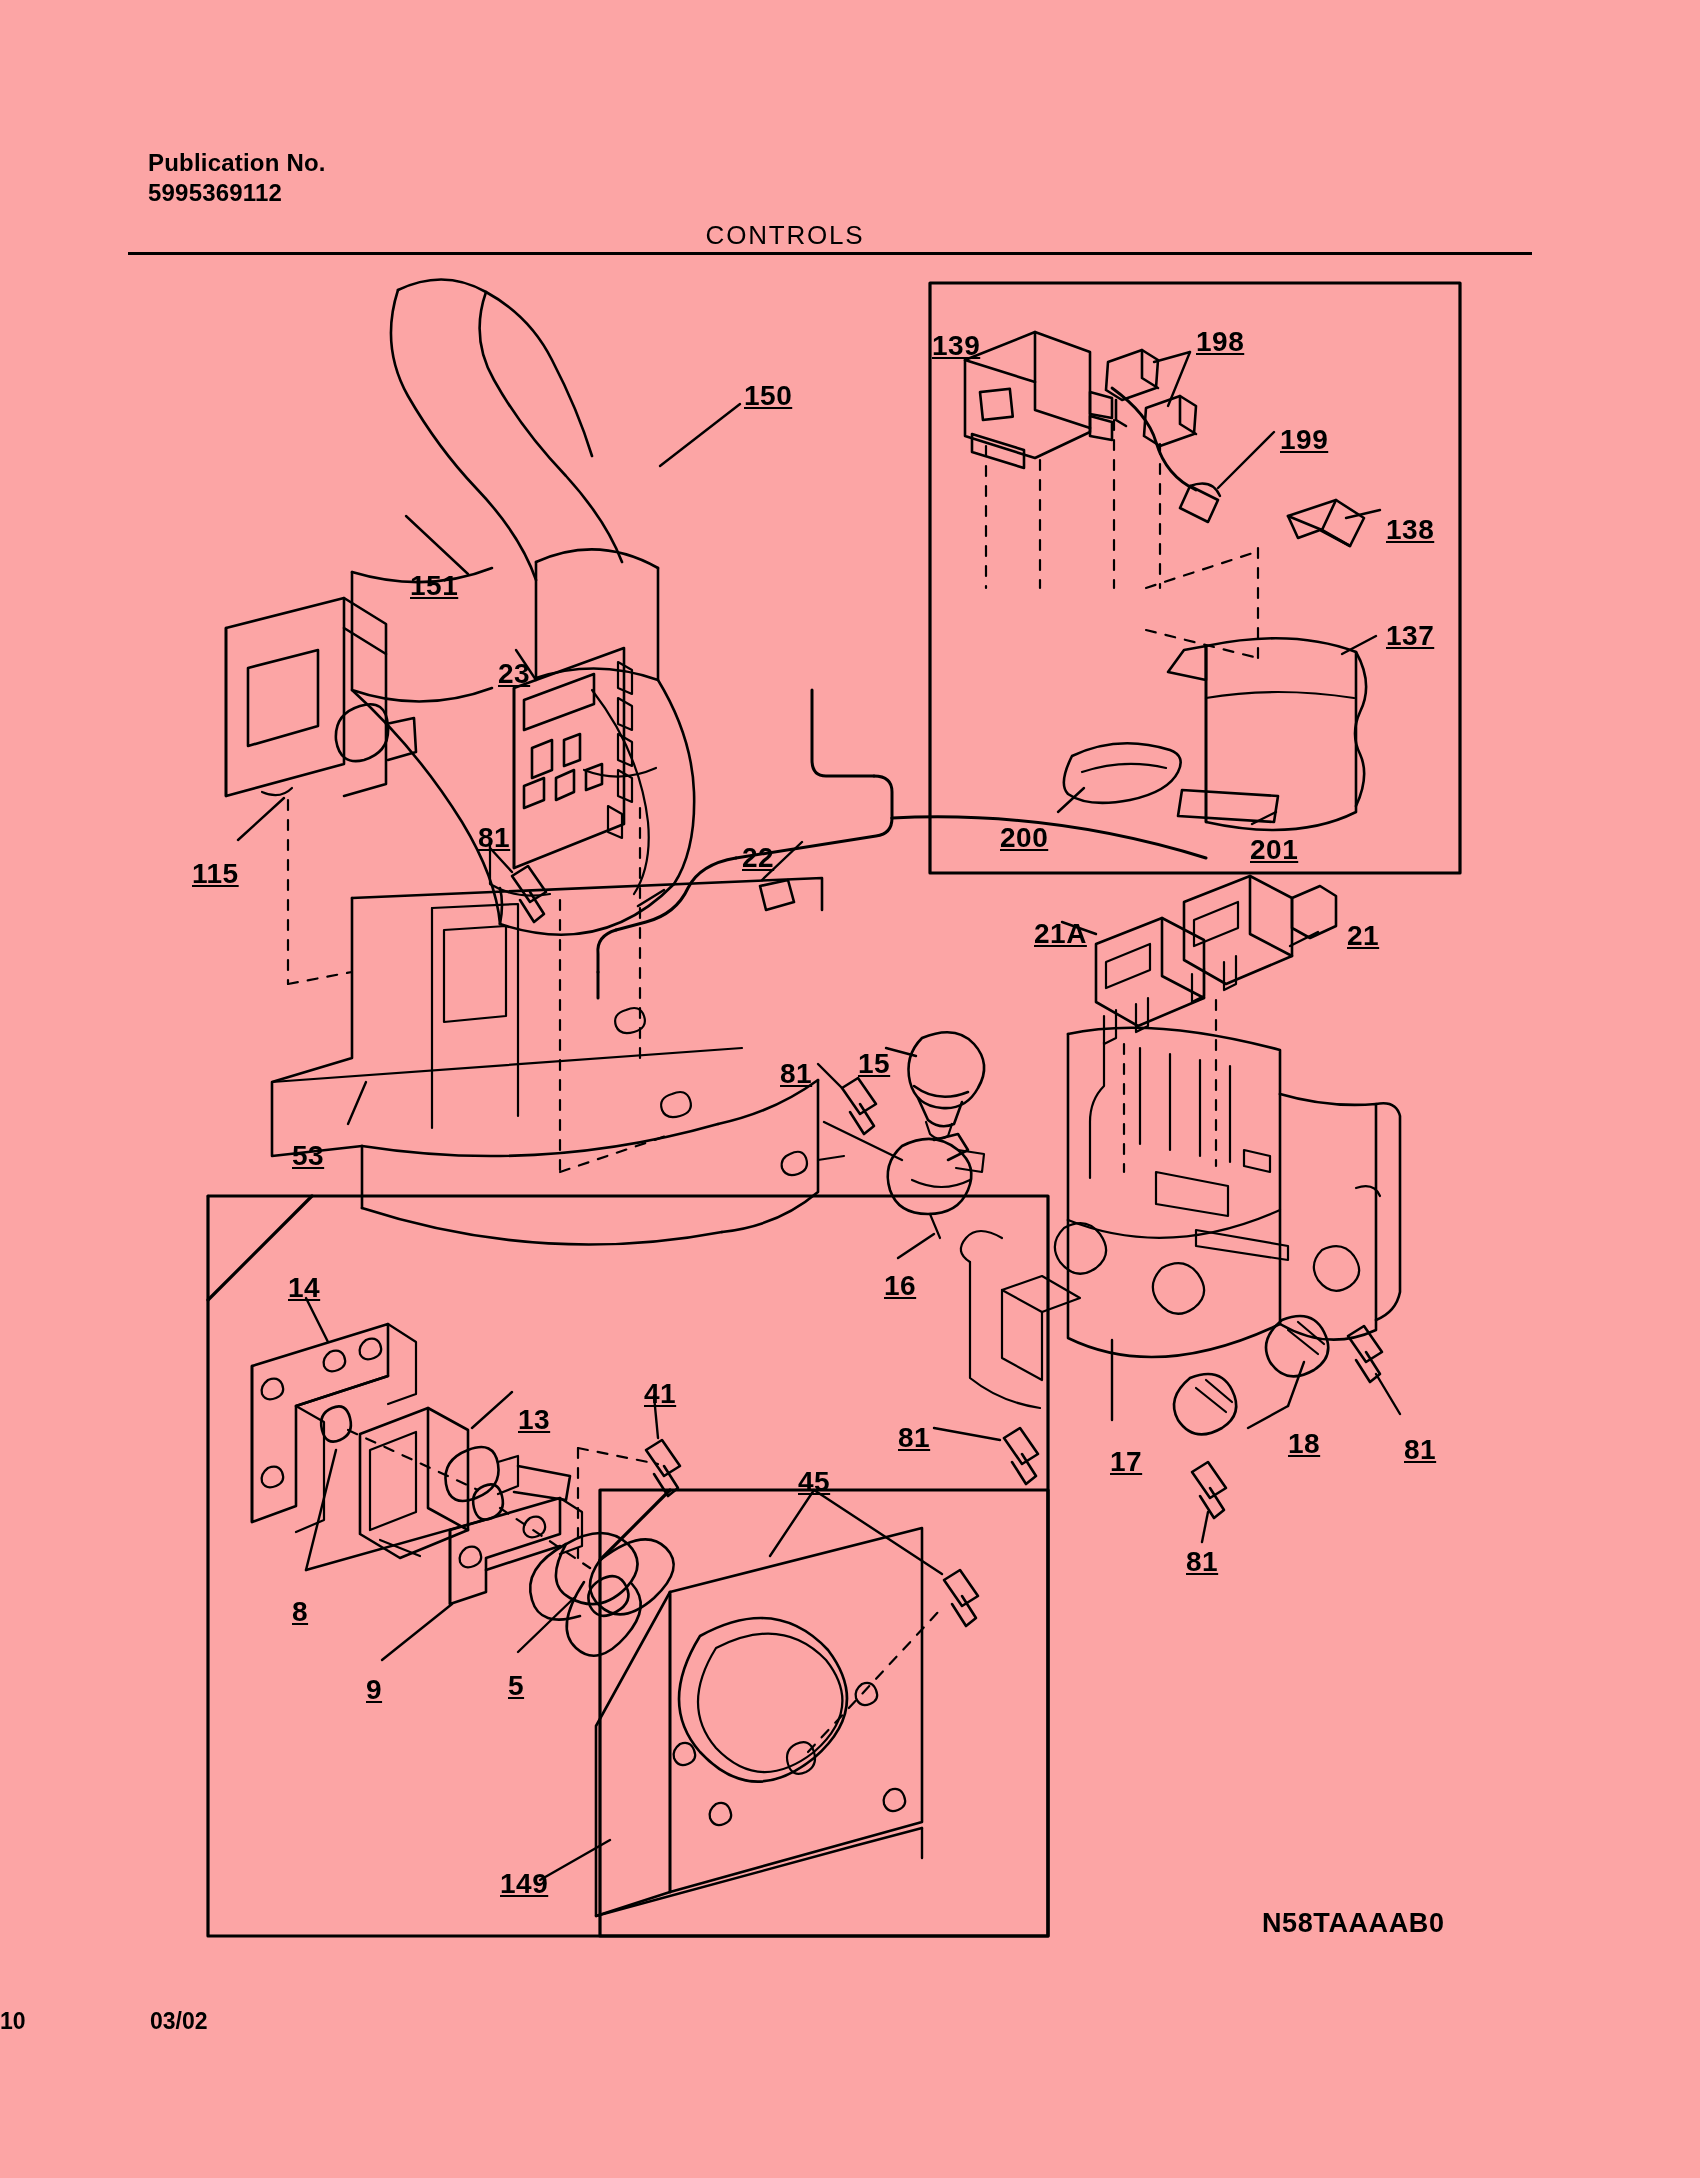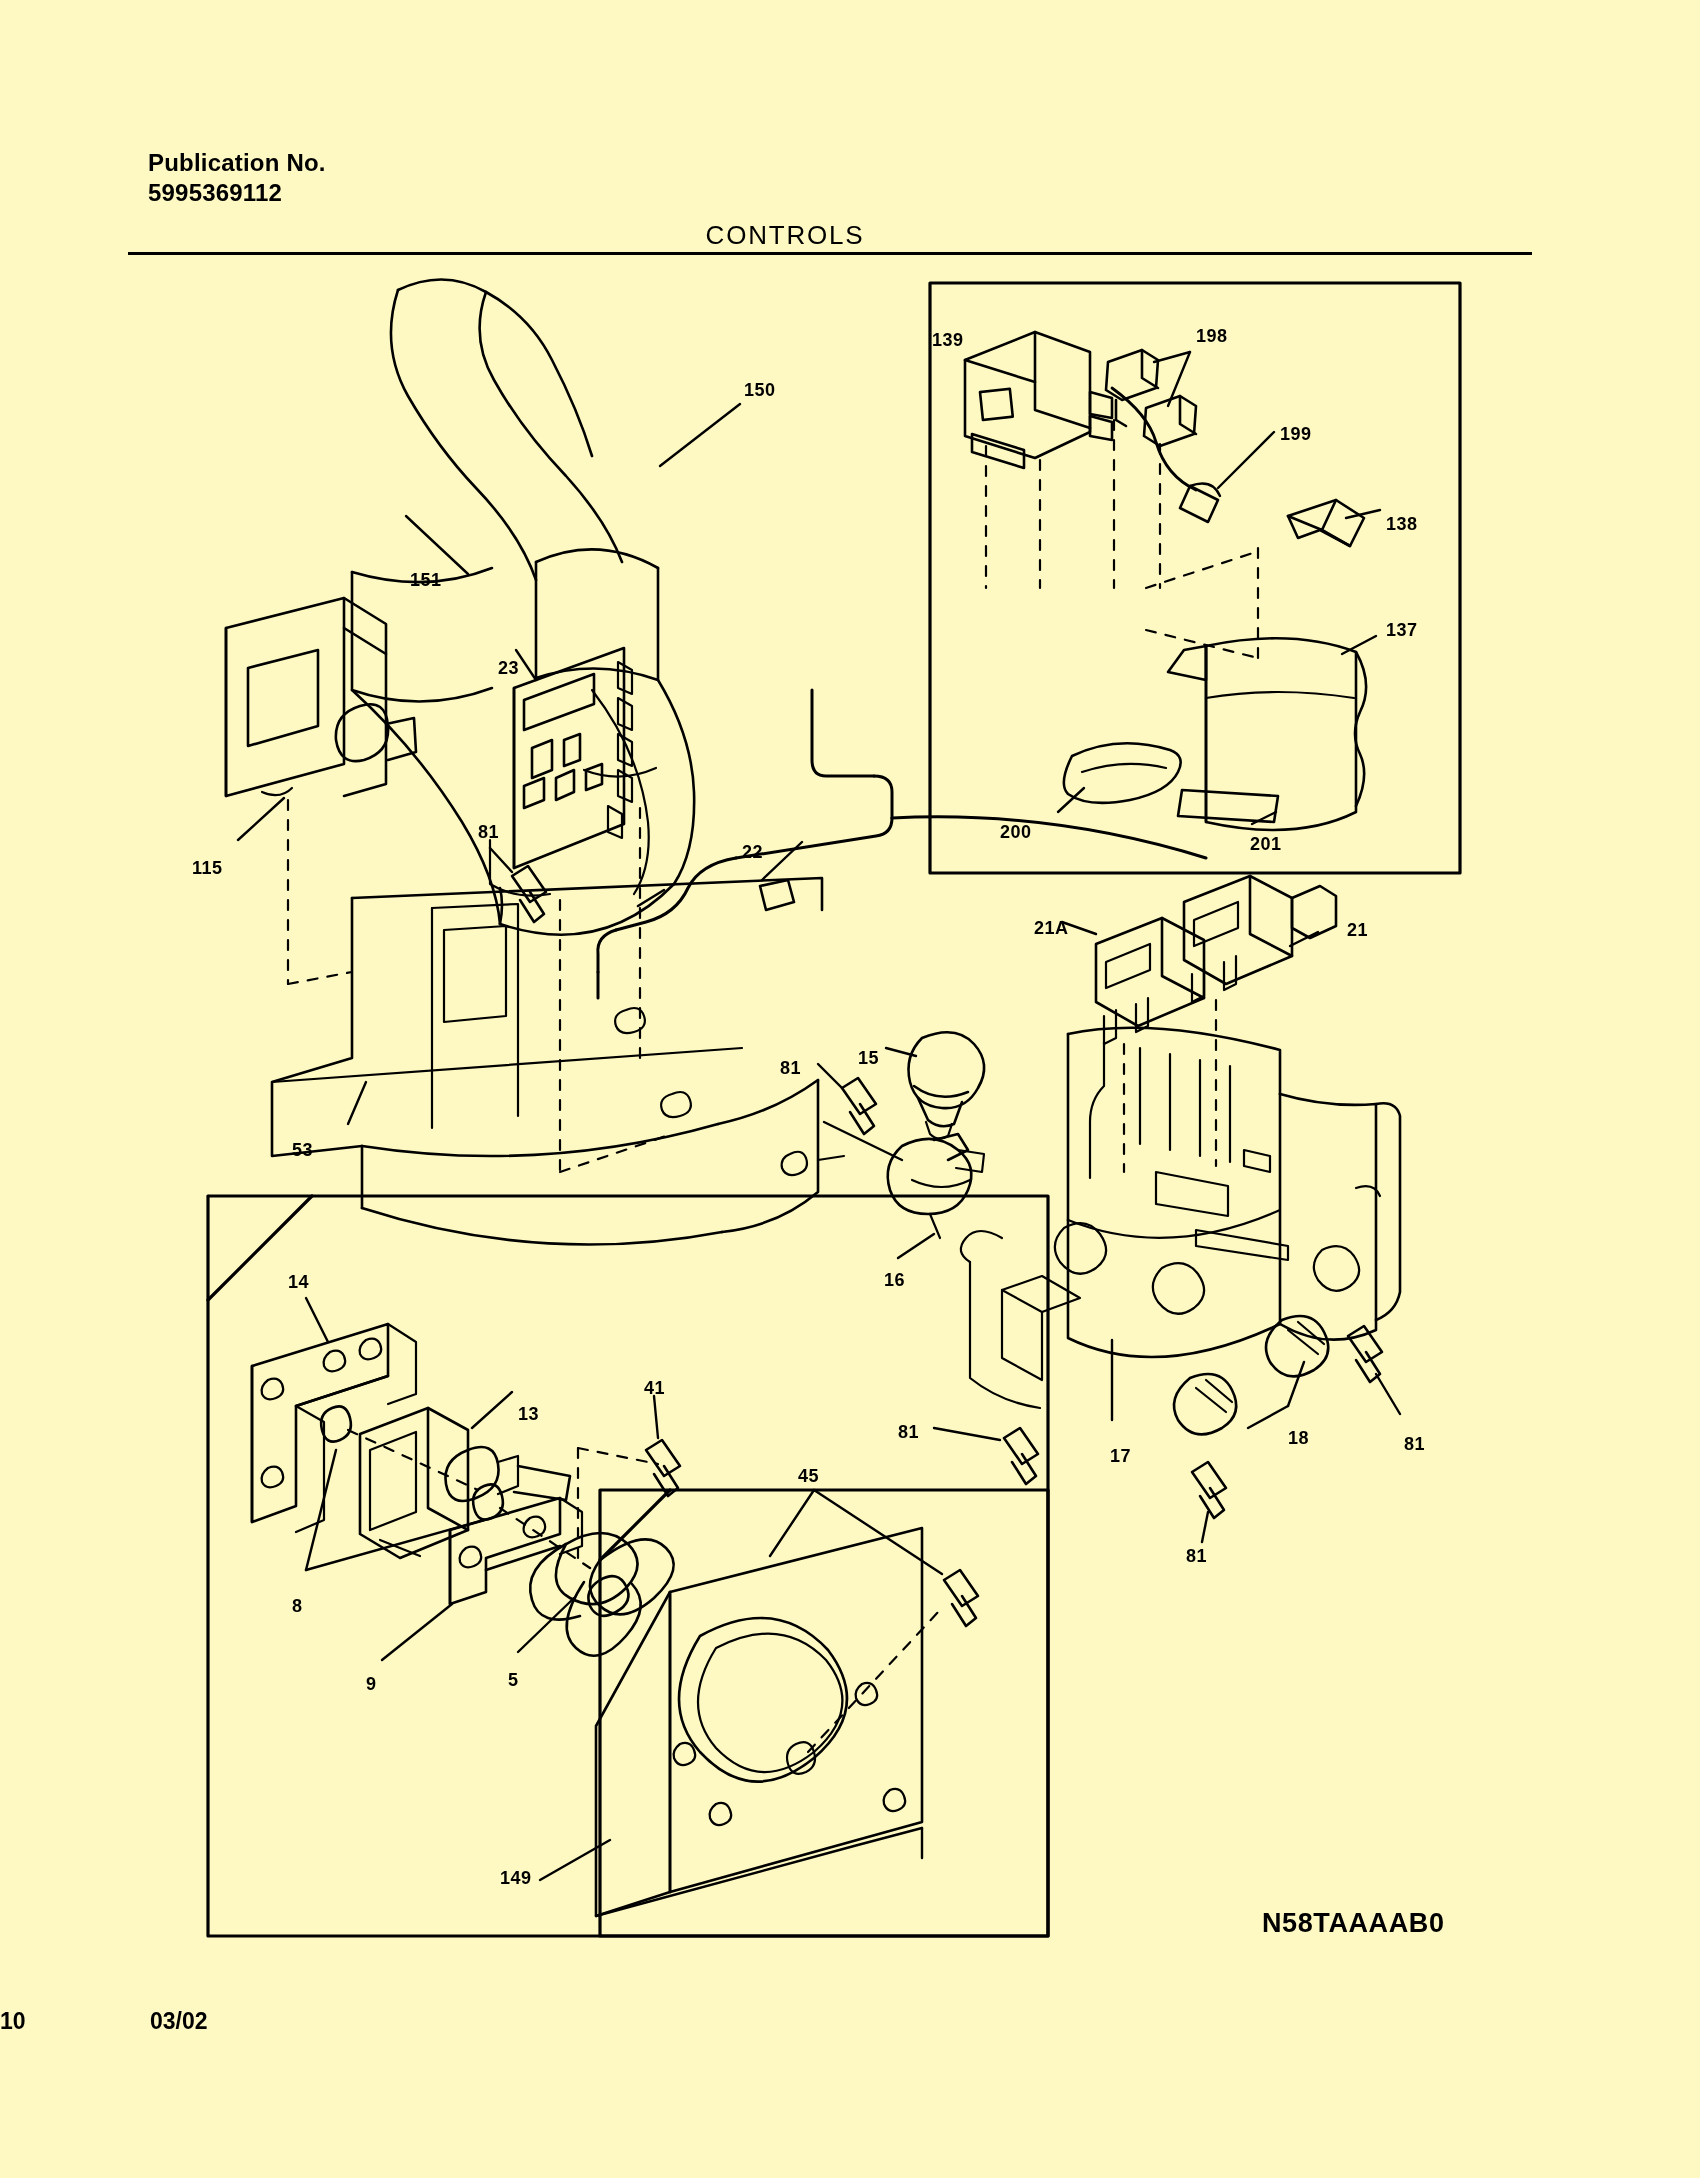--- a/index.html
+++ b/index.html
@@ -8,21 +8,21 @@
     background: #ffffff;
   }
   body {
     font-family: "Liberation Sans", sans-serif;
     color: #000000;
   }
   #page {
     position: relative;
     width: 1700px;
     height: 2178px;
-    background: #fef9c3;
+    background: #fca5a5;
     overflow: hidden;
   }
   .abs { position: absolute; }
 
   
   #pub-no {
     left: 148px; top: 148px;
     font-size: 24px;
     line-height: 30px;
     font-weight: bold;
@@ -64,24 +64,25 @@
   }
   #diagram-code {
     left: 1262px; top: 1908px;
     font-size: 27px;
     font-weight: bold;
     letter-spacing: 0.6px;
   }
 
   
   .callout {
-    font-size: 18px;
+    font-size: 28px;
     font-weight: bold;
     letter-spacing: 0.5px;
     white-space: nowrap;
+    text-decoration: underline;
   }
 
   
   #art { position: absolute; left: 0; top: 0; }
 </style>
 </head>
 <body>
 
 <div id="page">
 

